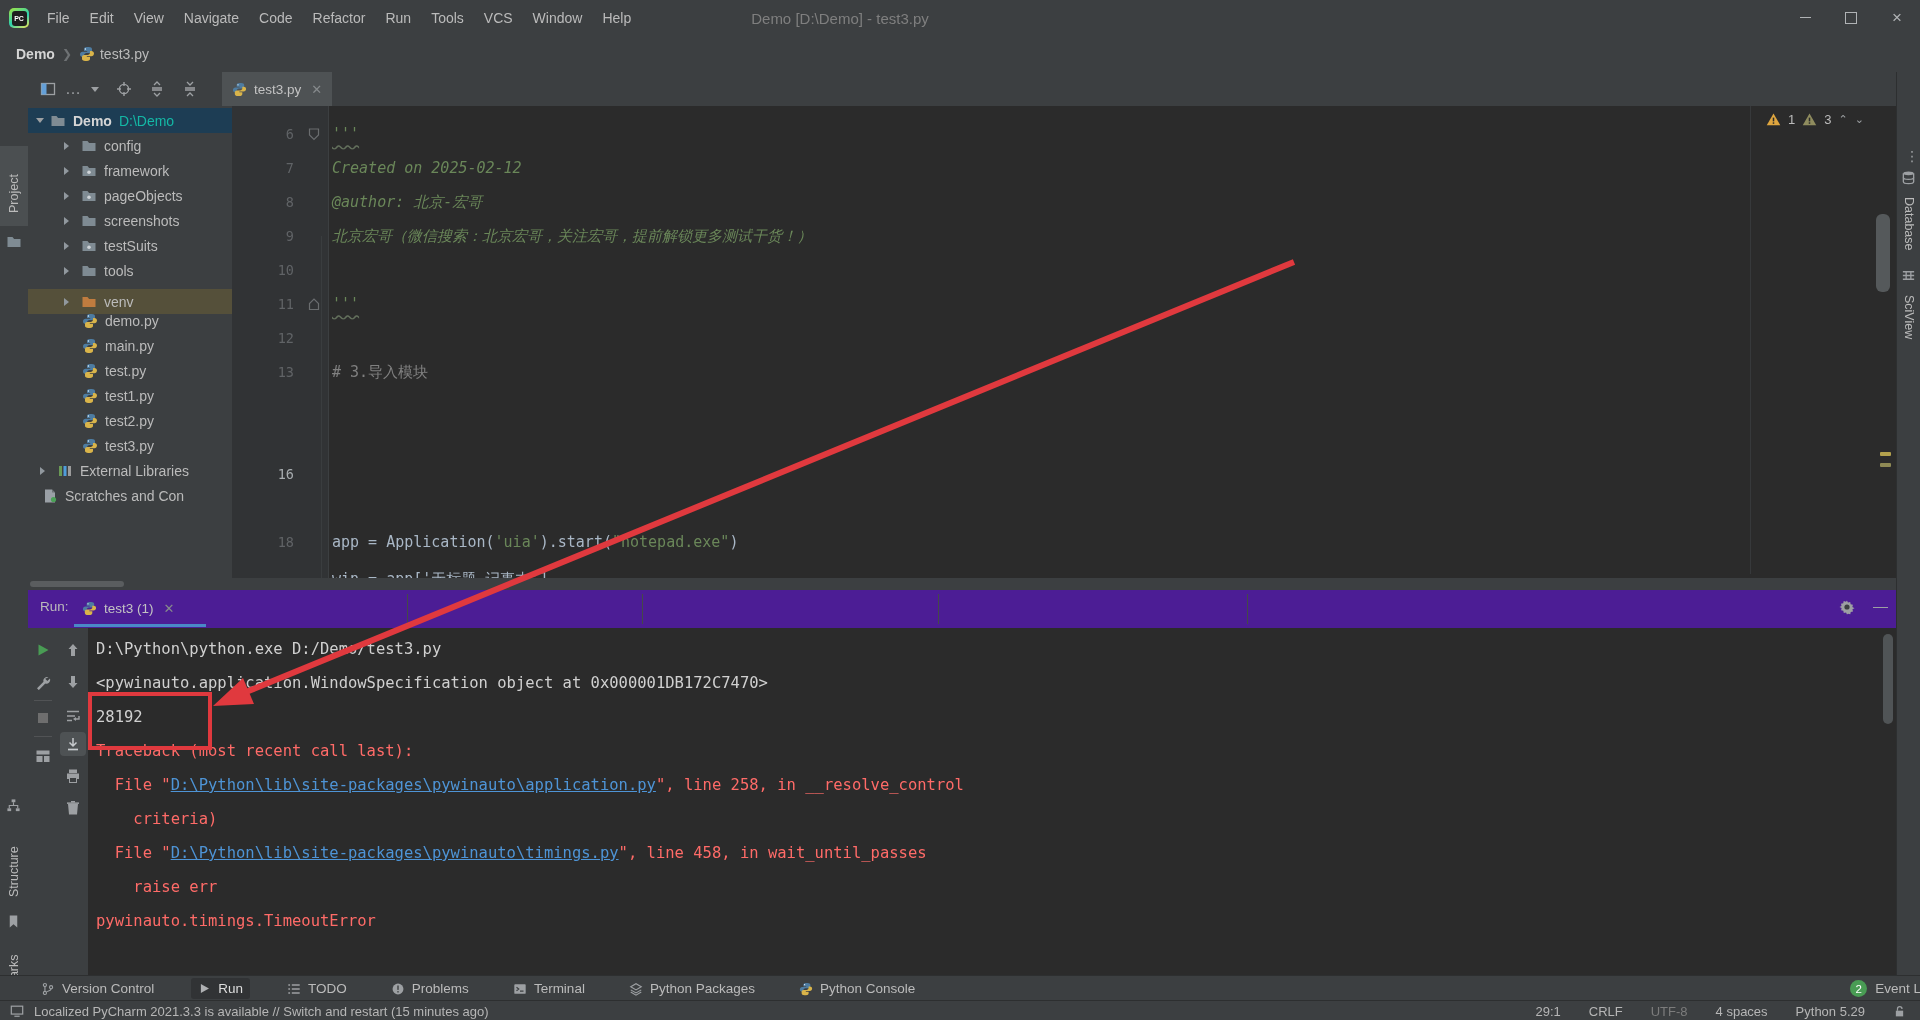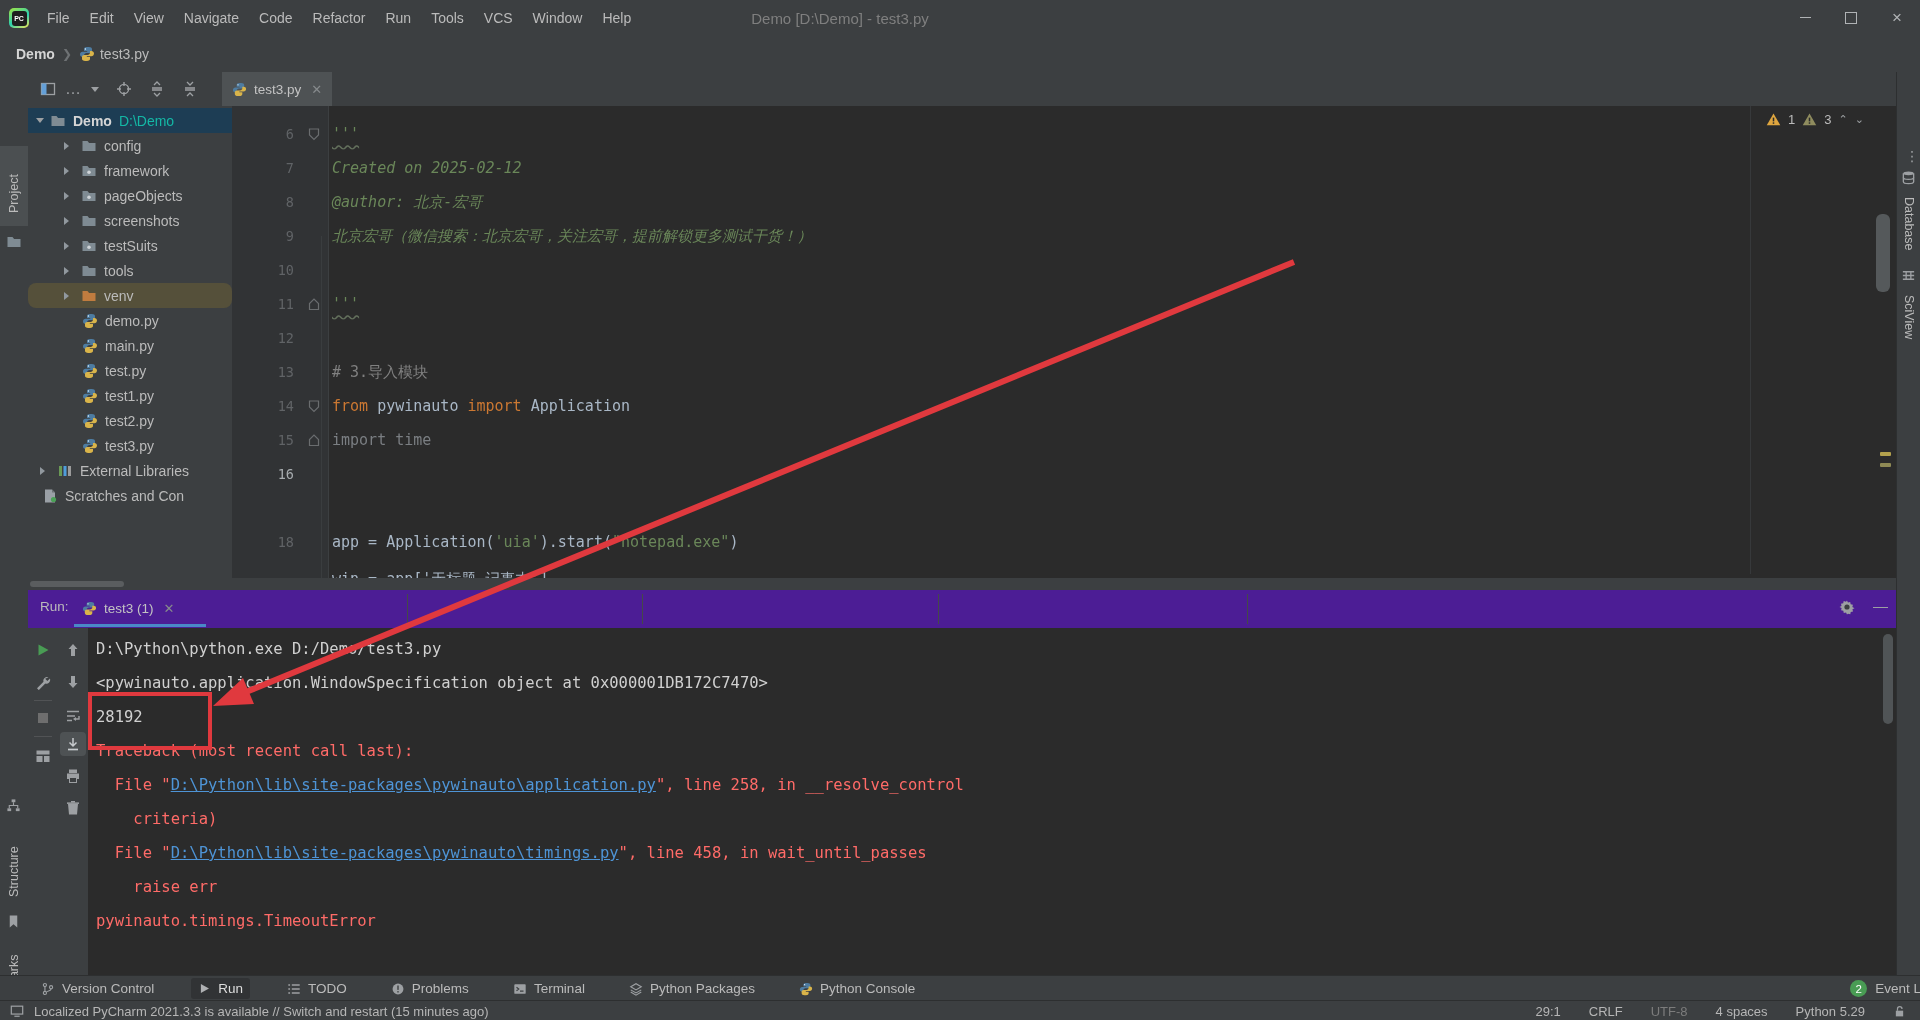--- a/index.html
+++ b/index.html
@@ -450,21 +450,21 @@
       <span class="tl">testSuits</span>
     </div>
     <div class="trow" style="top:152px;">
       <span style="width:32px;"></span>
         <span class="caret-r" style="margin-right:8px;"></span>
       <svg class="ic tico">
           <use href="#i-folder"></use>
         </svg>
       <span class="tl">tools</span>
     </div>
-    <div class="trow venv" style="top:177px;border-radius:8px;">
+    <div class="trow venv" style="top:183px;">
       <span style="width:32px;"></span>
         <span class="caret-r" style="margin-right:8px;"></span>
       <svg class="ic tico">
           <use href="#i-folder-o"></use>
         </svg>
       <span class="tl">venv</span>
     </div>
     <div class="trow" style="top:202px;">
       <span style="width:54px;"></span>
       <svg class="ic tico">
@@ -566,34 +566,20 @@
           <use href="#i-foldup"></use>
         </svg>
       <span class="codeline"><span class="doc sq">'''</span></span>
     </div>
     <div class="eline" style="top:215px;">
       <span class="lnum">12</span>
     </div>
     <div class="eline" style="top:249px;">
       <span class="lnum">13</span>
       <span class="codeline"><span class="com"># 3.导入模块</span></span>
-    </div>
-    <div class="eline" style="top:283px;">
-      <span class="lnum">14</span>
-      <svg class="fold" width="12" height="13">
-          <use href="#i-folddown"></use>
-        </svg>
-      <span class="codeline"><span class="kw">from</span><span class="pl"> pywinauto </span><span class="kw">import</span><span class="pl"> Application</span></span>
-    </div>
-    <div class="eline" style="top:317px;">
-      <span class="lnum">15</span>
-      <svg class="fold" width="12" height="13">
-          <use href="#i-foldup"></use>
-        </svg>
-      <span class="codeline"><span class="gr">import time</span></span>
     </div>
     <div class="eline cur" style="top:351px;">
       <span class="lnum">16</span>
     </div>
     <div class="eline" style="top:419px;">
       <span class="lnum">18</span>
       <span class="codeline"><span class="pl">app = Application(</span><span class="str">'uia'</span><span class="pl">).start(</span><span class="str">"notepad.exe"</span><span class="pl">)</span></span>
     </div>
     <div class="eline" style="top:456px;">
       <span class="codeline"><span class="pl">win = app['无标题-记事本']</span></span>

